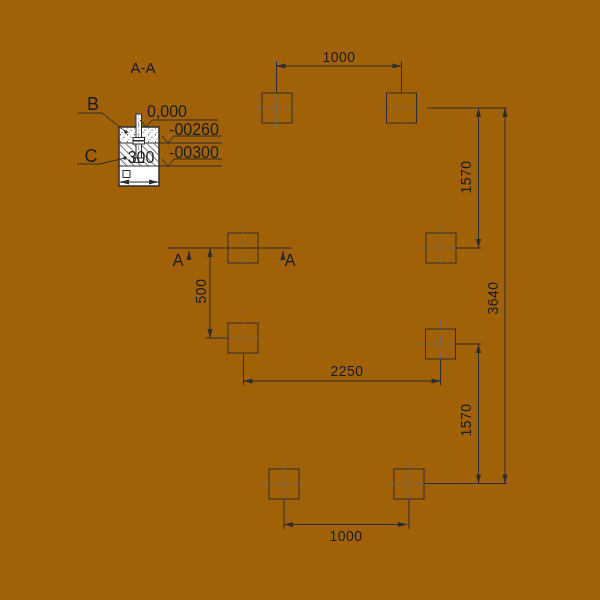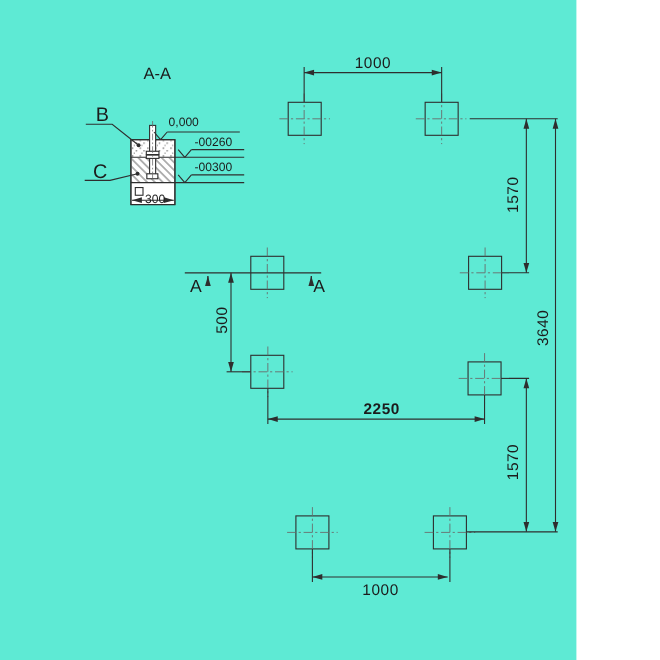--- a/index.html
+++ b/index.html
@@ -1,22 +1,22 @@
 <!DOCTYPE html>
 <html><head>
 <meta charset="utf-8">
 <style>
   html,body{margin:0;padding:0;background:#fff;}
-  #stage{position:relative;width:524px;height:600px;background:#5eead4;overflow:hidden;
+  #stage{position:relative;width:600px;height:600px;background:#a16207;overflow:hidden;
          font-family:"Liberation Sans",sans-serif;}
   #stage svg{position:absolute;left:0;top:0;}
   .lbl{position:absolute;transform:translate(-50%,-50%);color:#1c1c1c;white-space:nowrap;
        font-family:"Liberation Sans",sans-serif;line-height:1;}
   .rot{transform:translate(-50%,-50%) rotate(-90deg);}
-  .t12{font-size:11px;}
+  .t12{font-size:16px;}
   .t14{font-size:14px;letter-spacing:0.5px;}
   .t15{font-size:15px;}
   .t16{font-size:16px;}
   .t18{font-size:18px;}
 </style>
 </head>
 <body>
 
 <div id="stage">
 
@@ -144,26 +144,26 @@
     <line x1="283" y1="260" x2="283" y2="251" marker-end="url(#ae)"></line>
   </g>
 </svg>
 
 <div class="lbl t15" style="left:143px;top:67px;">A-A</div>
 <div class="lbl t18" style="left:93px;top:104px;">B</div>
 <div class="lbl t18" style="left:91px;top:156px;">C</div>
 <div class="lbl t12" style="left:167px;top:112px;">0,000</div>
 <div class="lbl t12" style="left:194px;top:130px;">-00260</div>
 <div class="lbl t12" style="left:194px;top:153px;">-00300</div>
-<div class="lbl t12" style="left:141px;top:182px;">300</div>
+<div class="lbl t12" style="left:141px;top:158px;">300</div>
 
 <div class="lbl t16" style="left:178px;top:261px;">A</div>
 <div class="lbl t16" style="left:290px;top:261px;">A</div>
 
 <div class="lbl t14" style="left:339px;top:57px;">1000</div>
 <div class="lbl t14" style="left:346px;top:536px;">1000</div>
-<div class="lbl t14" style="left:347px;top:371px;font-weight:bold;">2250</div>
+<div class="lbl t14" style="left:347px;top:371px;">2250</div>
 <div class="lbl t14 rot" style="left:201px;top:291px;">500</div>
 <div class="lbl t14 rot" style="left:466px;top:177px;">1570</div>
 <div class="lbl t14 rot" style="left:466px;top:420px;">1570</div>
 <div class="lbl t14 rot" style="left:493px;top:298px;">3640</div>
 
 </div>
 
 </body></html>

